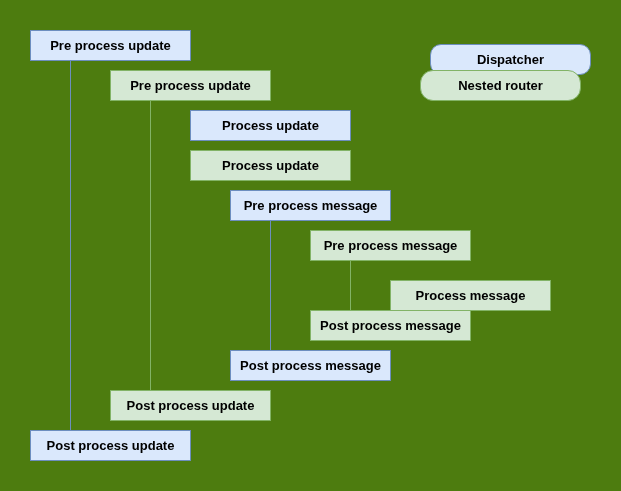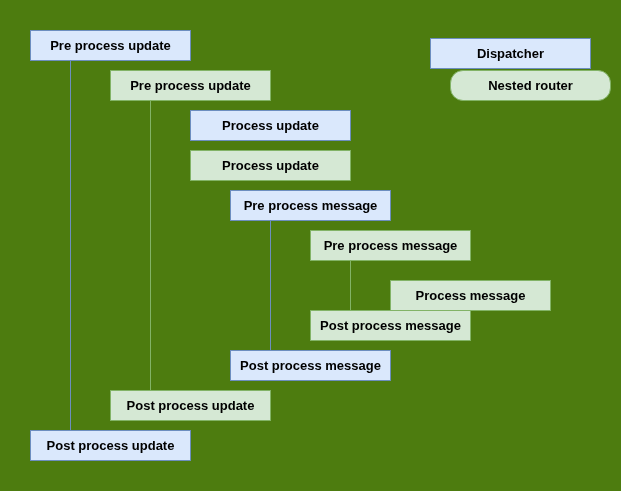--- a/index.html
+++ b/index.html
@@ -45,16 +45,16 @@
   <div class="node dispatcher" style="left:190px; top:110px;">Process update</div>
   <div class="node router" style="left:190px; top:150px;">Process update</div>
   <div class="node dispatcher" style="left:230px; top:190px;">Pre process message</div>
   <div class="node router" style="left:310px; top:230px;">Pre process message</div>
   <div class="node router" style="left:390px; top:280px;">Process message</div>
   <div class="node router" style="left:310px; top:310px;">Post process message</div>
   <div class="node dispatcher" style="left:230px; top:350px;">Post process message</div>
   <div class="node router" style="left:110px; top:390px;">Post process update</div>
   <div class="node dispatcher" style="left:30px; top:430px;">Post process update</div>
 
-  <div class="node dispatcher" style="left:430px; top:38px;">Dispatcher</div>
-  <div class="node router" style="left:450px; top:70px;border-radius:13px;">Nested router</div>
+  <div class="node dispatcher" style="left:430px; top:44px;border-radius:11px;">Dispatcher</div>
+  <div class="node router" style="left:420px; top:70px;border-radius:13px;">Nested router</div>
 
 </div>
 
 </body></html>

